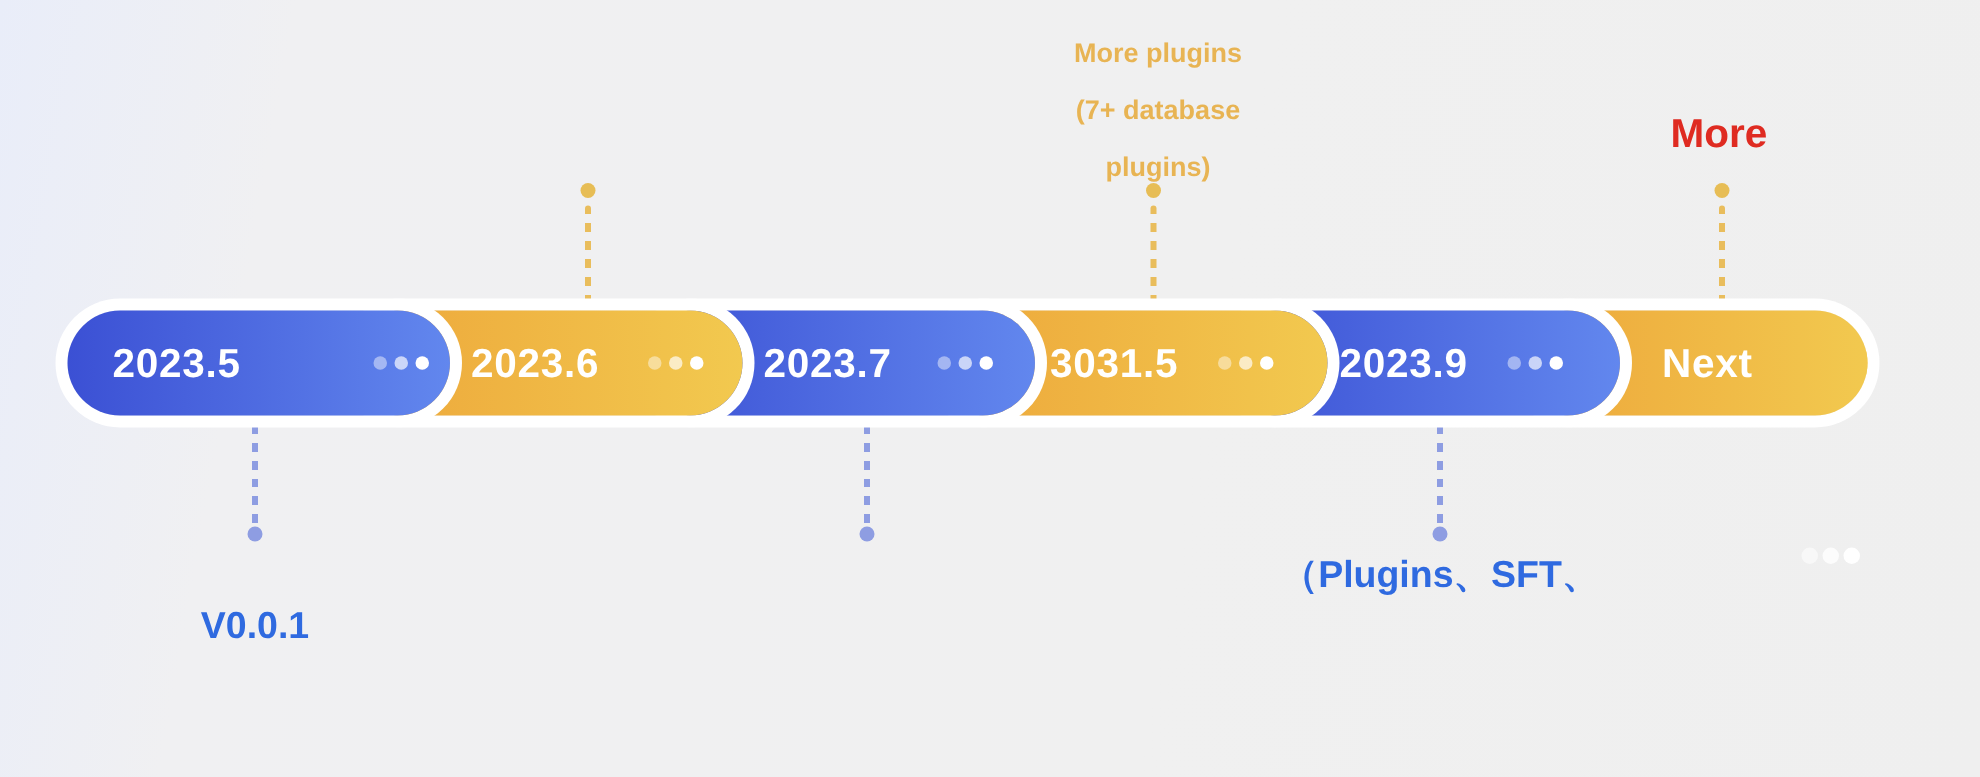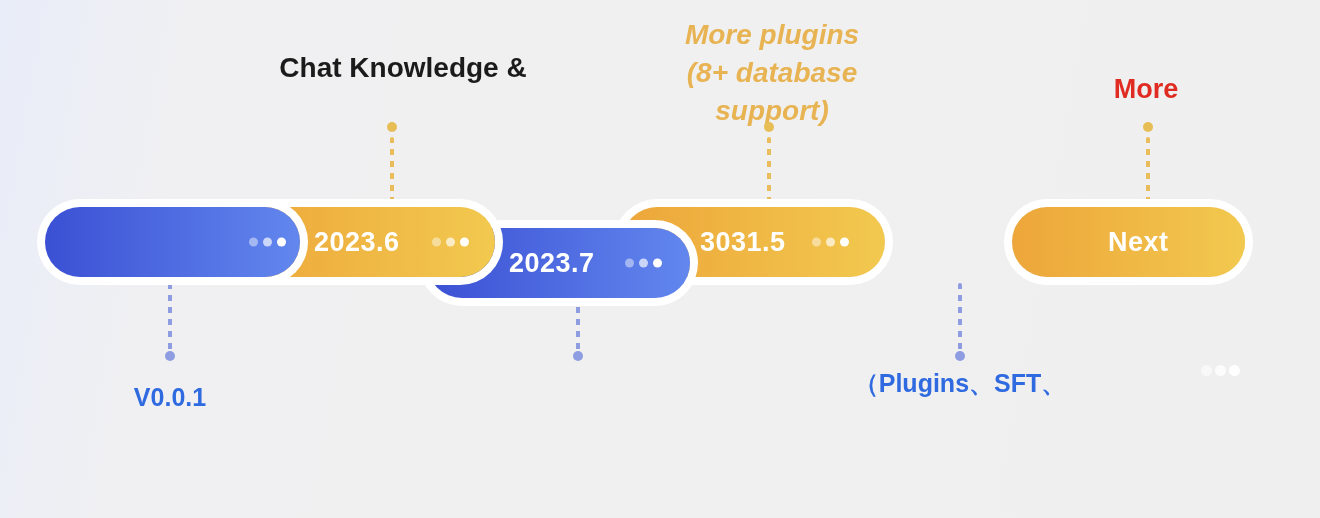--- a/index.html
+++ b/index.html
@@ -21,21 +21,21 @@
   .pill-label{
     color:#ffffff;font-size:27px;font-weight:700;letter-spacing:.5px;white-space:nowrap;
   }
   .pill-dots{position:absolute;top:50%;transform:translateY(-50%);display:flex;gap:5px;}
   .pill-dots i{width:9px;height:9px;border-radius:50%;background:#ffffff;display:block;}
   .pill-dots i:nth-child(1){opacity:.45;}
   .pill-dots i:nth-child(2){opacity:.68;}
   .pill-dots i:nth-child(3){opacity:1;}
   .p1{left:45px;width:255px;z-index:7;}
   .p2{left:232px;width:263px;z-index:6;}
-  .p3{left:427px;width:263px;z-index:5;margin-top:21px;}
+  .p3{left:427px;width:263px;z-index:5;}
   .p4{left:622px;width:263px;z-index:4;}
   .p5{left:817px;width:263px;z-index:3;}
   .p6{left:1012px;width:233px;z-index:2;}
   .p1 .pill-label{padding-left:30px;}
   .p2 .pill-label,.p3 .pill-label{padding-left:82px;}
   .p4 .pill-label{padding-left:78px;}
   .p5 .pill-label{padding-left:76px;}
   .p6 .pill-label{padding-left:96px;}
   .p1 .pill-dots{right:14px;}
   .p2 .pill-dots{right:26px;}
@@ -50,59 +50,59 @@
   .conn{position:absolute;width:4px;border-radius:2px;}
   .conn.gold{background:repeating-linear-gradient(to bottom,#e9bd5c 0 6px,transparent 6px 12px);}
   .conn.blue{background:repeating-linear-gradient(to bottom,#8e9de2 0 6px,transparent 6px 12px);}
   .conn-dot{position:absolute;width:10px;height:10px;border-radius:50%;}
   .conn-dot.gold{background:#e7bd55;}
   .conn-dot.blue{background:#8e9de2;}
   
   .anno{position:absolute;text-align:center;font-weight:700;white-space:nowrap;}
   .anno div{white-space:nowrap;}
   .anno.dark{color:#1b1b1b;font-size:28px;line-height:36px;}
-  .anno.gold{color:#e8b453;font-size:28px;line-height:38px;font-style:italic;}
+  .anno.gold{color:#e8b453;font-size:18px;line-height:38px;}
   .anno.red{color:#df2b21;font-size:27px;line-height:30px;}
   .anno.bluetxt{color:#2f6ae0;font-size:25px;line-height:35px;}
   
   .bg-ellipsis{position:absolute;left:1201px;top:365px;display:flex;gap:3px;}
   .bg-ellipsis i{width:11px;height:11px;border-radius:50%;background:#ffffff;display:block;}
   .bg-ellipsis i:nth-child(1){opacity:.55;}
   .bg-ellipsis i:nth-child(2){opacity:.8;}
   .bg-ellipsis i:nth-child(3){opacity:1;}
 </style>
 </head>
 <body>
 
 <div class="stage">
 
   <div class="anno dark" style="left:253px;top:50px;width:300px;">
-    <div>Chat Knowledge &amp;</div>
   </div>
 
   <div class="anno gold" style="left:647px;top:16px;width:250px;">
     <div>More plugins</div>
-    <div>(8+ database</div>
-    <div>support)</div>
+    <div>(7+ database</div>
+    <div>plugins)</div>
   </div>
 
   <div class="anno red" style="left:1096px;top:74px;width:100px;">
     <div>More</div>
   </div>
 
   <span class="conn-dot gold" style="left:387px;top:122px;"></span>
   <div class="conn gold" style="left:390px;top:137px;height:69px;"></div>
 
   <span class="conn-dot gold" style="left:764px;top:122px;"></span>
   <div class="conn gold" style="left:767px;top:137px;height:69px;"></div>
 
   <span class="conn-dot gold" style="left:1143px;top:122px;"></span>
   <div class="conn gold" style="left:1146px;top:137px;height:64px;"></div>
 
   <div class="pill blue p1">
+    <span class="pill-label">2023.5</span>
     <span class="pill-dots">
         <i></i>
         <i></i>
         <i></i>
       </span>
   </div>
   <div class="pill yellow p2">
     <span class="pill-label">2023.6</span>
     <span class="pill-dots">
         <i></i>
@@ -119,35 +119,43 @@
       </span>
   </div>
   <div class="pill yellow p4">
     <span class="pill-label">3031.5</span>
     <span class="pill-dots">
         <i></i>
         <i></i>
         <i></i>
       </span>
   </div>
+  <div class="pill blue p5">
+    <span class="pill-label">2023.9</span>
+    <span class="pill-dots">
+        <i></i>
+        <i></i>
+        <i></i>
+      </span>
+  </div>
   <div class="pill yellow p6">
     <span class="pill-label">Next</span>
   </div>
   <span class="end-bump"></span>
 
   <div class="conn blue" style="left:168px;top:283px;height:68px;"></div>
   <span class="conn-dot blue" style="left:165px;top:351px;"></span>
 
   <div class="conn blue" style="left:576px;top:283px;height:68px;"></div>
   <span class="conn-dot blue" style="left:573px;top:351px;"></span>
 
   <div class="conn blue" style="left:958px;top:283px;height:68px;"></div>
   <span class="conn-dot blue" style="left:955px;top:351px;"></span>
 
-  <div class="anno bluetxt" style="left:110px;top:380px;width:120px;">
+  <div class="anno bluetxt" style="left:110px;top:400px;width:120px;">
     <div>V0.0.1</div>
   </div>
 
 
   <div class="anno bluetxt" style="left:820px;top:366px;width:280px;">
     <div>（Plugins、SFT、</div>
   </div>
 
   <span class="bg-ellipsis">
       <i></i>

